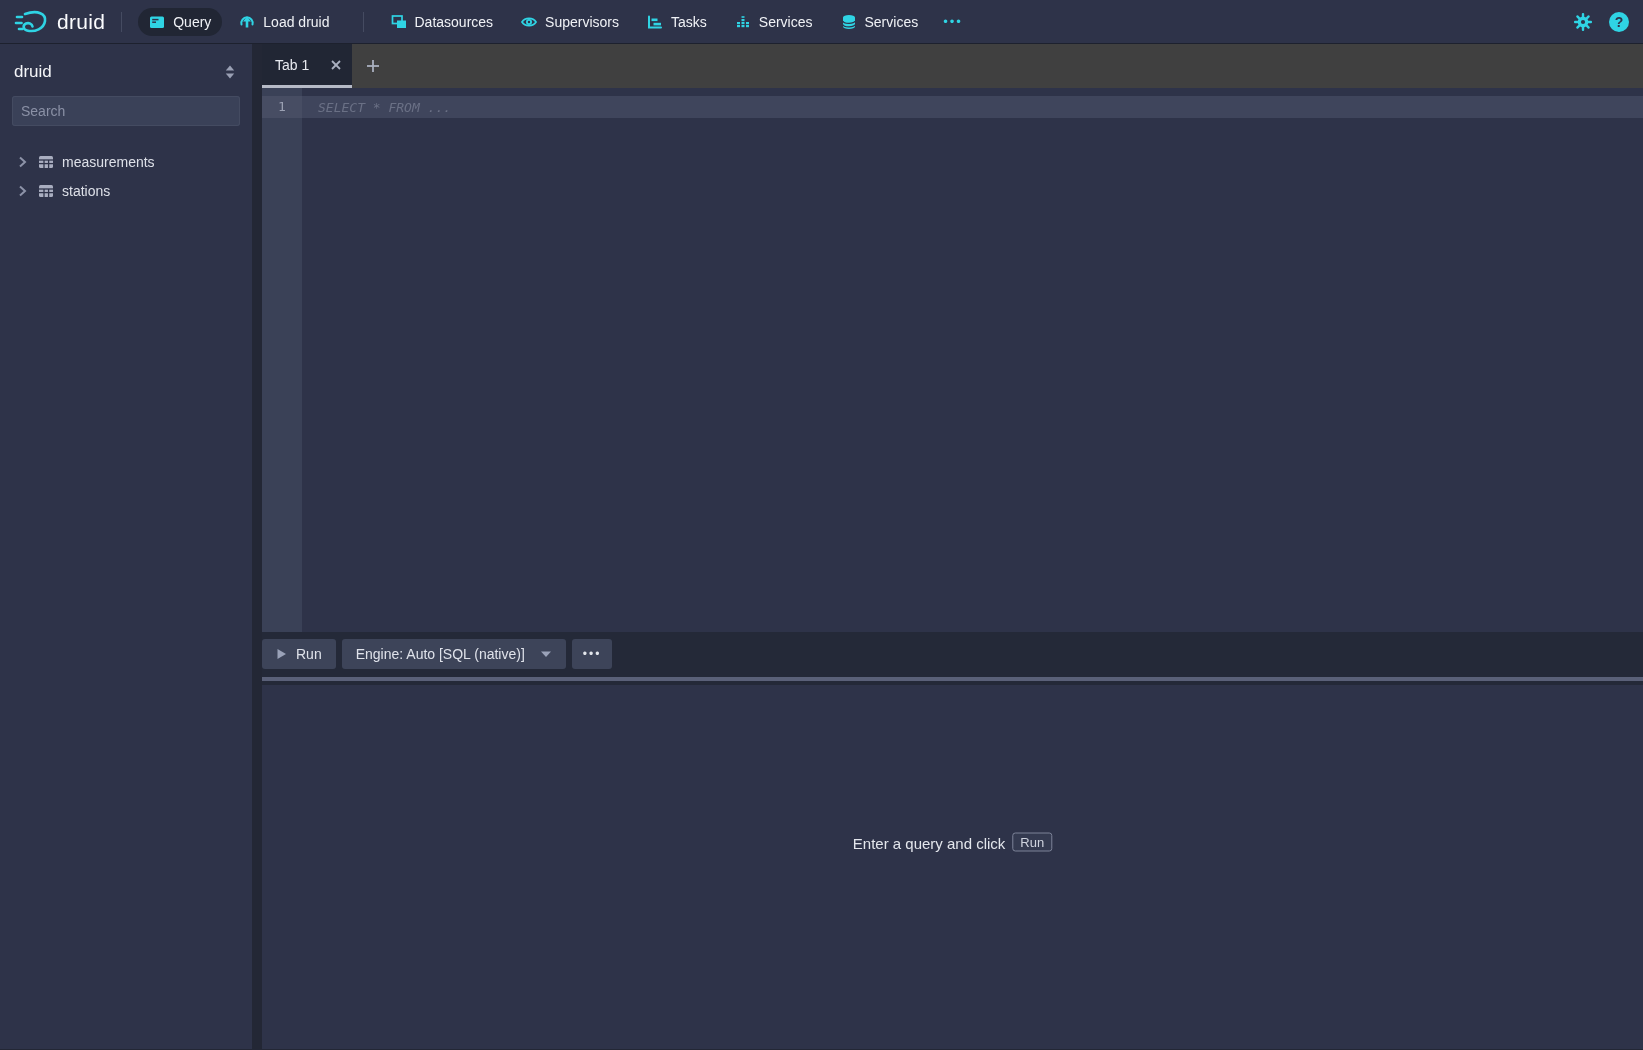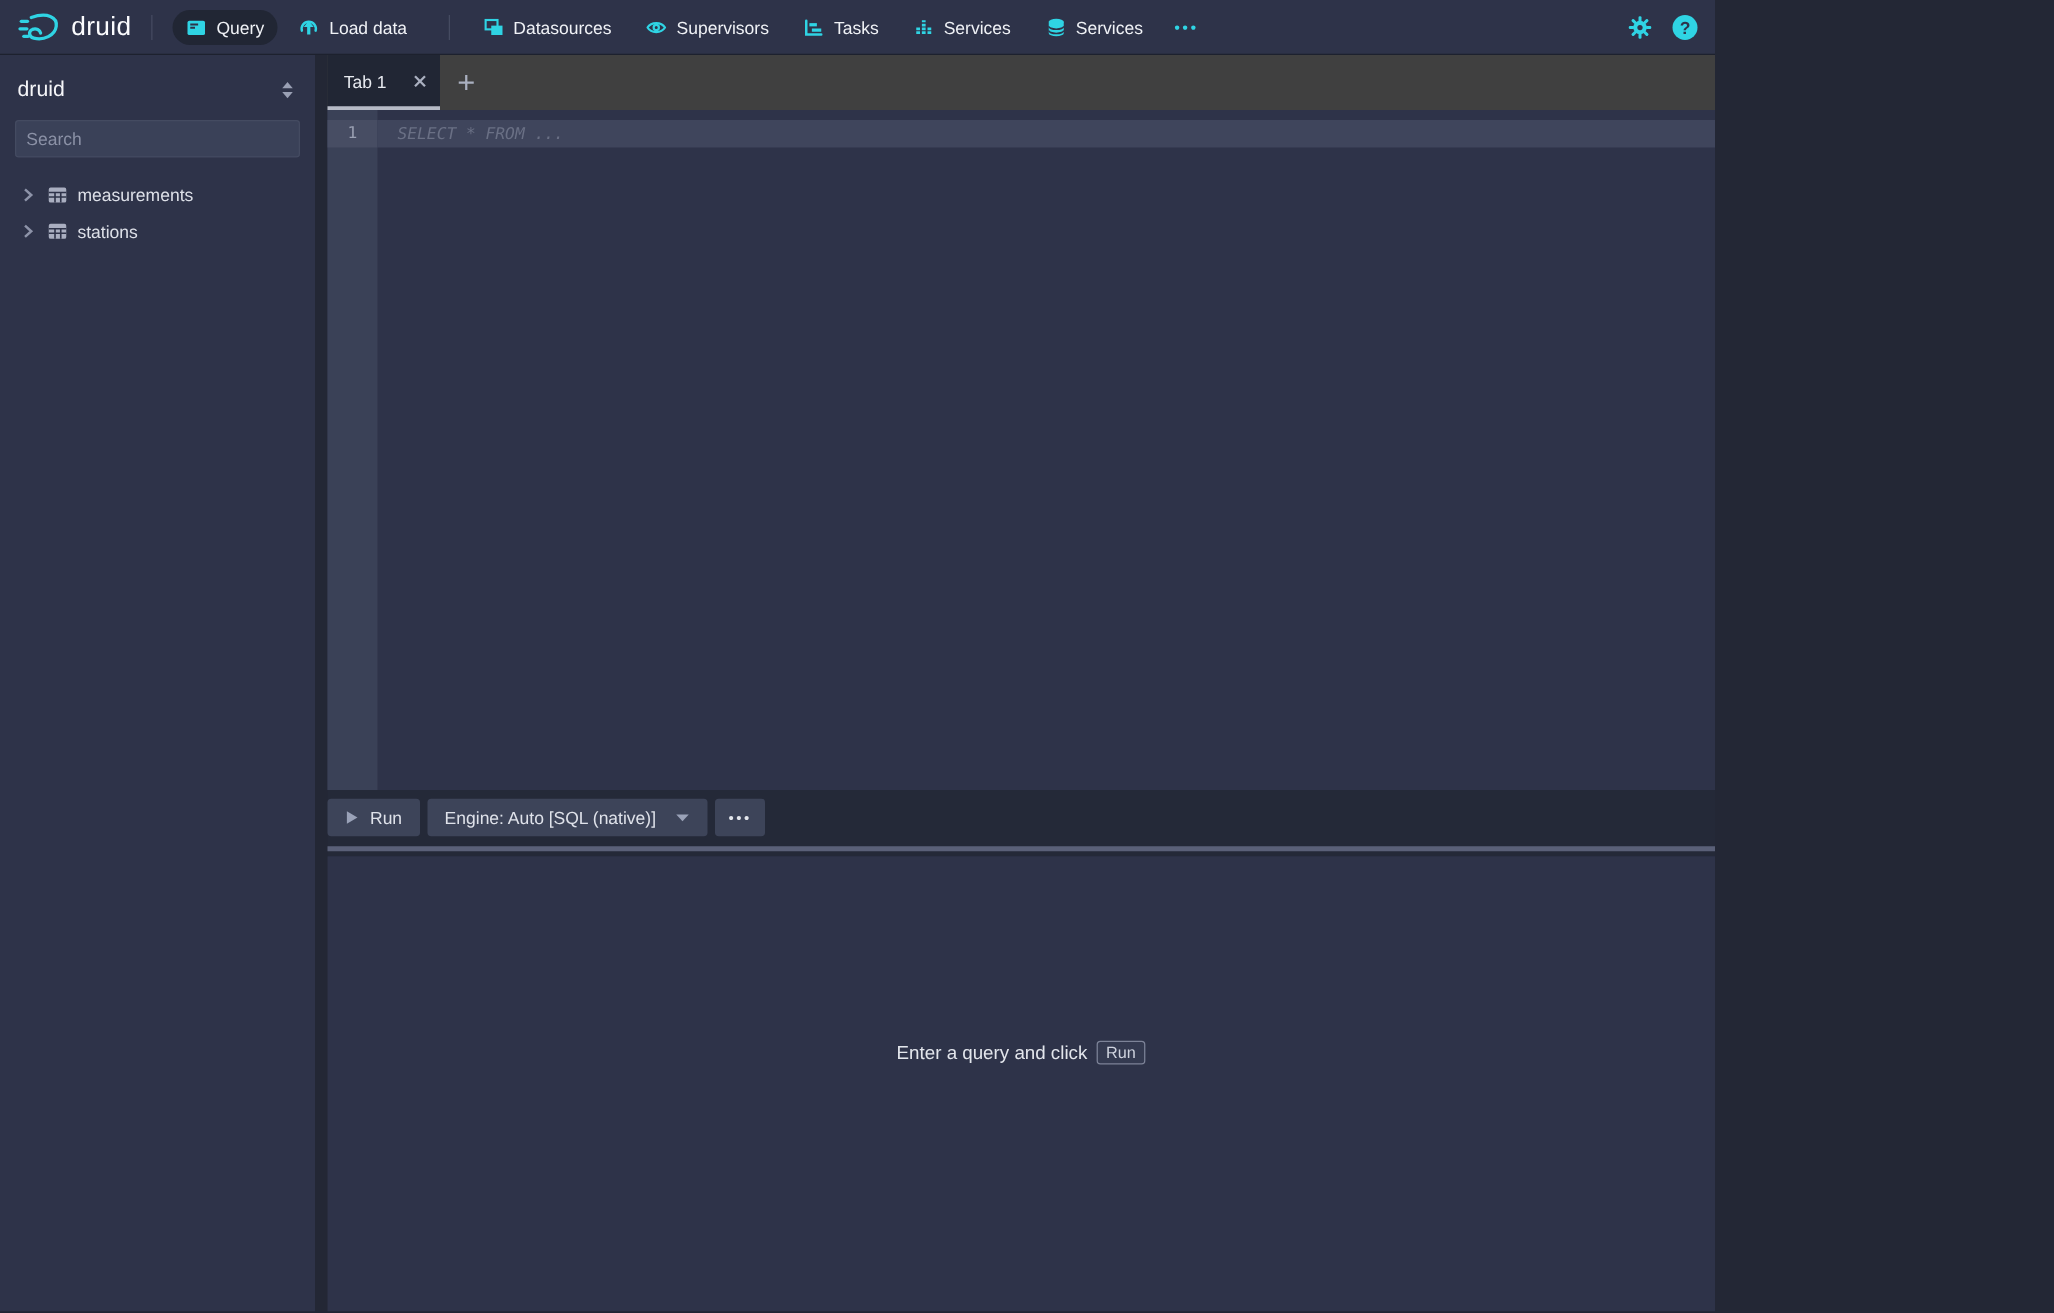--- a/index.html
+++ b/index.html
@@ -1,18 +1,18 @@
 <!DOCTYPE html>
 <html><head>
 <meta charset="utf-8">
 <style>
   * { margin:0; padding:0; box-sizing:border-box; }
   html,body { background:#232735; }
   .app {
-    position:relative; width:1372px; height:1050px; overflow:hidden;
+    position:relative; width:1643px; height:1050px; overflow:hidden;
     background:#232735; font-family:"Liberation Sans", sans-serif;
     -webkit-font-smoothing:antialiased;
   }
 
   
   .navbar {
     height:44px; background:#2e3349; border-bottom:1px solid #1d212e;
     display:flex; align-items:center; padding:0 14px;
   }
   .logo-group { display:flex; align-items:center; }
@@ -45,21 +45,21 @@
   .search-box {
     margin-top:12px; height:30px; background:#3a4158; border-radius:3px;
     box-shadow:inset 0 0 0 1px #444b61; display:flex; align-items:center; padding:0 9px;gap:45px;
   }
   .search-box input {
     flex:1; background:transparent; border:none; outline:none;
     color:#dfe2ea; font-size:14px; font-family:"Liberation Sans", sans-serif;
   }
   .search-box input::placeholder { color:#8b91a6; }
   .tree { margin-top:15px; }
-  .tree-row { display:flex; align-items:center; gap:8px; height:29px; padding-left:2px; cursor:pointer; }
+  .tree-row { display:flex; align-items:flex-end; gap:8px; height:29px; padding-left:2px; cursor:pointer; }
   .tree-row .label { color:#dde0e8; font-size:14px; }
 
   .v-gap { width:10px; background:#232735; flex:none; }
 
   .main { flex:1; display:flex; flex-direction:column; min-width:0; }
 
   
   .tabbar { height:44px; background:#404040; display:flex; flex:none; }
   .tab {
     width:90px; background:#212634; border-bottom:3px solid #b6bac6;
@@ -132,21 +132,21 @@
         <line x1="3.2" y1="8.2" x2="7" y2="8.2" stroke="#2e3349" stroke-width="1.5"></line>
       </svg>
       <span>Query</span>
     </div>
 
     <div class="nav-item">
       <svg width="16" height="16" viewBox="0 0 16 16">
         <path d="M2.5 10.5 a5.7 5.7 0 1 1 11 0" fill="none" stroke="#2fd4e4" stroke-width="2" stroke-linecap="round"></path>
         <polygon points="8,2.5 12,7.5 9.3,7.5 9.3,13.5 6.7,13.5 6.7,7.5 4,7.5" fill="#2fd4e4"></polygon>
       </svg>
-      <span>Load data</span>
+      <span>Load druid</span>
     </div>
 
     <div class="nav-sep"></div>
 
     <div class="nav-item">
       <svg width="16" height="16" viewBox="0 0 16 16">
         <rect x="1.5" y="2" width="9.5" height="7.5" fill="none" stroke="#2fd4e4" stroke-width="1.7"></rect>
         <rect x="6" y="6.5" width="9" height="7.5" fill="#2fd4e4"></rect>
       </svg>
       <span>Datasources</span>

